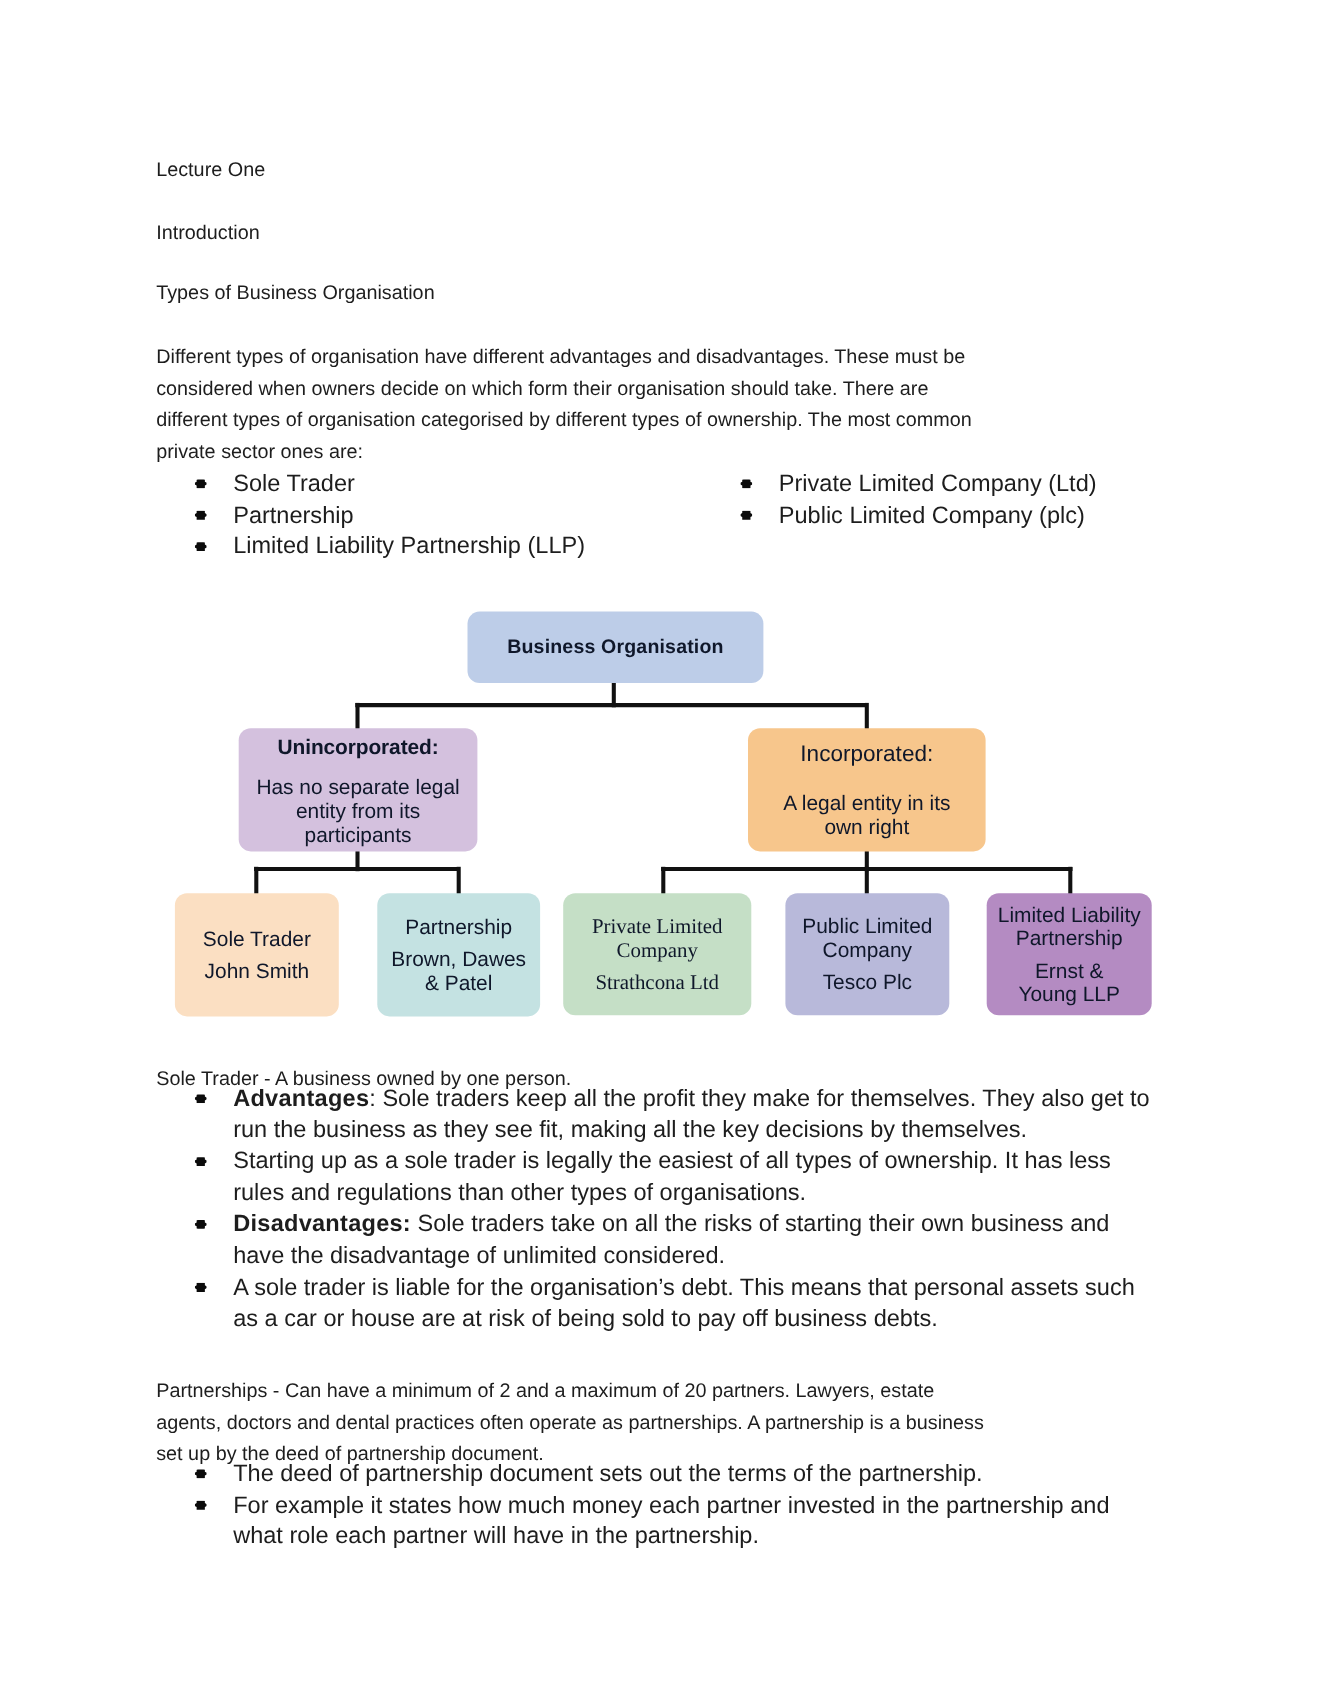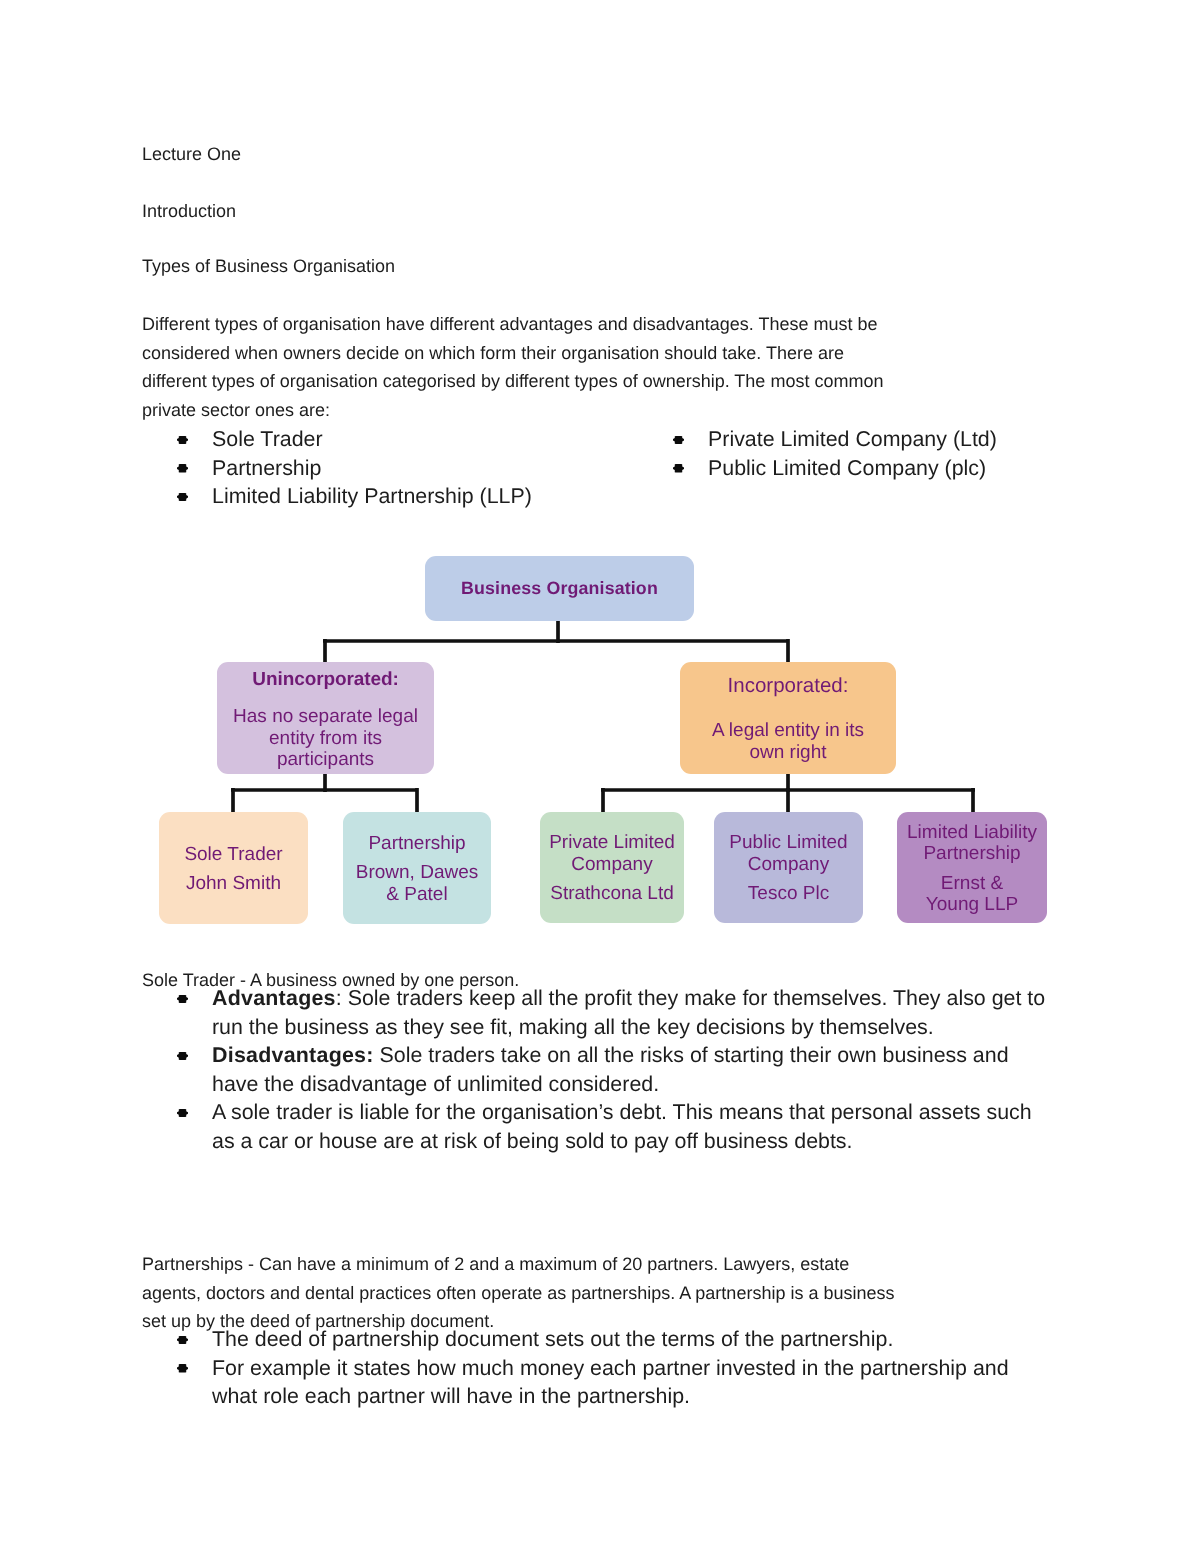--- a/index.html
+++ b/index.html
@@ -19,21 +19,21 @@
   ul.bl li::before{content:"";position:absolute;left:35px;top:10.5px;width:11px;height:8.5px;
      background:#0b0b0b;
      border-radius:28%;
      clip-path:polygon(16% 0%, 84% 0%, 84% 28%, 100% 40%, 100% 58%, 84% 70%, 84% 100%, 16% 100%, 16% 70%, 0% 58%, 0% 40%, 16% 28%);}
   b.bd{font-weight:bold;letter-spacing:0.25px;}
   .txt .ln, ul.bl .ln{display:block;white-space:nowrap;}
 
   
   .diagram{position:absolute;left:0;top:0;width:1200px;height:1553px;pointer-events:none;}
   .node{position:absolute;box-sizing:border-box;display:flex;flex-direction:column;
-        align-items:center;justify-content:center;text-align:center;color:#701a75;
+        align-items:center;justify-content:center;text-align:center;color:#0f172a;
         border-radius:11px;font-size:19px;line-height:21.7px;}
   .node .ln{display:block;}
   .node .sub,.node .lf,.node .ex{font-size:19px;line-height:21.5px;font-weight:normal;}
   .node .ex{margin-top:8px;}
   .n-root .ttl{font-size:17.8px;font-weight:bold;letter-spacing:0.15px;}
   .n-unin{padding-top:4px;}
   .n-unin .ttl{font-size:19px;font-weight:bold;letter-spacing:-0.1px;}
   .n-unin .sub{margin-top:15px;text-align:center;}
   .n-inc{padding-top:2px;}
   .n-inc .ttl{font-size:20.5px;font-weight:normal;}
@@ -115,21 +115,21 @@
     </div>
     <div class="node n-l1" style="left: 343px; top: 812px; width: 148px; height: 112px; background: rgb(196, 226, 226);">
       <span class="lf">
           <span class="ln">Partnership</span>
         </span>
       <span class="ex">
           <span class="ln">Brown, Dawes</span>
           <span class="ln">&amp; Patel</span>
         </span>
     </div>
-    <div class="node n-l2" style="left: 540px; top: 812px; width: 144px; height: 111px; background: rgb(197, 223, 198);">
+    <div class="node n-l2" style="left: 512px; top: 812px; width: 171px; height: 111px; background: rgb(197, 223, 198); font-family: Liberation Serif, serif;">
       <span class="lf">
           <span class="ln">Private Limited</span>
           <span class="ln">Company</span>
         </span>
       <span class="ex">
           <span class="ln">Strathcona Ltd</span>
         </span>
     </div>
     <div class="node n-l3" style="left: 714px; top: 812px; width: 149px; height: 111px; background: rgb(184, 185, 218);">
       <span class="lf">
@@ -152,20 +152,24 @@
     </div>
   </div>
 
   <div class="txt lead" style="top:955px">Sole Trader - A business owned by one person.</div>
   <ul class="bl" style="left:142px;top:984px;width:912px">
     <li>
         <span class="ln"><b class="bd">Advantages</b><span>: Sole traders keep all the profit they make for themselves. They also get to</span></span>
         <span class="ln">run the business as they see fit, making all the key decisions by themselves.</span>
       </li>
     <li>
+        <span class="ln">Starting up as a sole trader is legally the easiest of all types of ownership. It has less</span>
+        <span class="ln">rules and regulations than other types of organisations.</span>
+      </li>
+    <li>
         <span class="ln"><b class="bd">Disadvantages:</b><span> Sole traders take on all the risks of starting their own business and</span></span>
         <span class="ln">have the disadvantage of unlimited considered.</span>
       </li>
     <li>
         <span class="ln">A sole trader is liable for the organisation’s debt. This means that personal assets such</span>
         <span class="ln">as a car or house are at risk of being sold to pay off business debts.</span>
       </li>
   </ul>
 
   <div class="txt lead" style="top:1239px">

